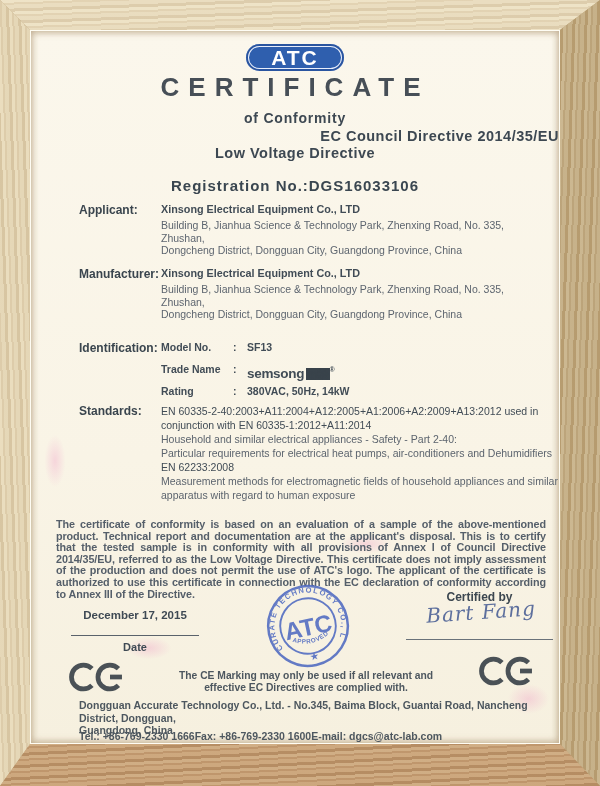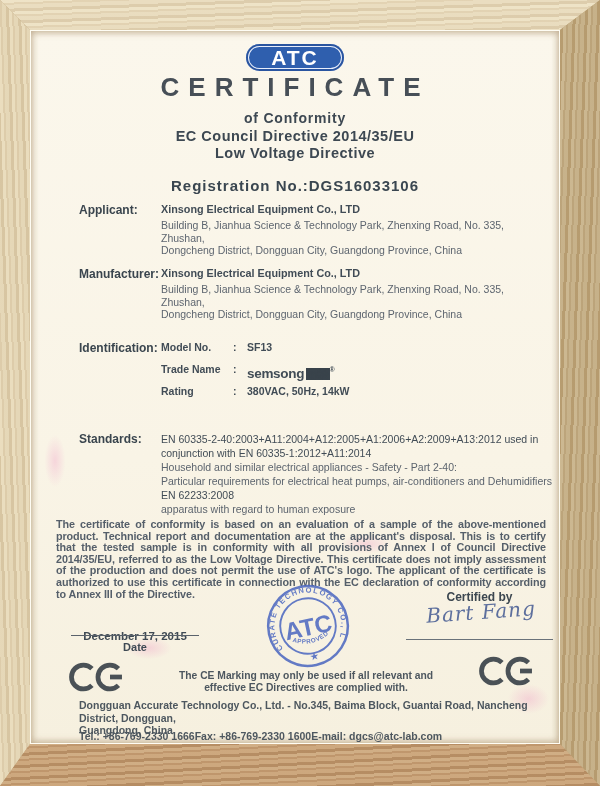--- a/index.html
+++ b/index.html
@@ -33,21 +33,21 @@
     background:radial-gradient(closest-side,rgba(233,104,180,.22),rgba(233,104,180,0) 75%);}
   
   .atc-pill{position:absolute;left:50%;transform:translateX(-50%);top:13px;width:98px;height:27px;
     background:#2f5fae;border-radius:14px;display:flex;align-items:center;justify-content:center;
     color:#fff;font-weight:bold;font-size:21px;letter-spacing:2px;z-index:3;
     box-shadow:inset 0 0 0 2px #2a55a0, inset 0 0 0 3px #e8eefb;}
   .cert-title{position:absolute;top:41px;left:0;width:100%;text-align:center;z-index:2;
     font-size:26px;font-weight:bold;letter-spacing:9px;color:#474f57;}
   .hline{position:absolute;left:0;width:100%;text-align:center;color:#3d4852;font-weight:bold;}
   .sub1{top:79px;font-size:14px;letter-spacing:.8px;}
-  .dir1{top:97px;font-size:14.5px;letter-spacing:.5px;}
+  .dir1{top:97px;font-size:14.5px;letter-spacing:.5px;text-align:right;}
   .dir2{top:114px;font-size:14.5px;letter-spacing:.5px;}
   .reg{top:146px;font-size:15px;letter-spacing:1px;color:#3a4650;}
   
   .row{position:absolute;left:48px;right:12px;display:flex;font-size:10.5px;color:#5c646e;}
   .lbl{width:82px;flex:none;font-weight:bold;color:#3a454e;font-size:12px;}
   .val{flex:1;}
   .val .name{font-weight:bold;color:#414c56;font-size:10.8px;}
   .addr{margin-top:4px;line-height:12.6px;color:#5d656f;}
   .subrow{display:flex;height:22px;}
   .subrow .n{width:72px;flex:none;font-weight:bold;color:#414c56;}
@@ -56,21 +56,21 @@
   .brand{font-size:13.5px;font-weight:bold;letter-spacing:-.3px;color:#3f4a54;line-height:13px;}
   .cjk{background:#39434b;color:#39434b;font-size:11px;padding:0 1px;margin-left:2px;}
   .regmark{font-size:7px;vertical-align:super;color:#3f4a54;}
   .stline{line-height:14px;white-space:nowrap;}
   .stline.b{font-weight:normal;color:#414c56;}
   
   .statement{position:absolute;left:25px;top:488px;width:490px;margin:0;
     font-size:10.8px;font-weight:bold;line-height:11.6px;color:#555f6a;text-align:justify;letter-spacing:-.1px;}
   
   .abs{position:absolute;}
-  .datev{left:40px;top:599px;width:128px;text-align:center;font-weight:bold;font-size:11.5px;color:#3f4a54;}
+  .datev{left:40px;top:578px;width:128px;text-align:center;font-weight:bold;font-size:11.5px;color:#3f4a54;}
   .dateline{left:40px;top:604px;width:128px;border-top:1.5px solid #5a626b;}
   .datel{left:40px;top:610px;width:128px;text-align:center;font-weight:bold;font-size:11px;color:#3f4a54;}
   .certby{left:375px;top:559px;width:147px;text-align:center;font-weight:bold;font-size:12px;color:#3c4750;}
   .sig{left:385px;top:569px;width:130px;text-align:center;
     font-family:"DejaVu Serif",serif;font-style:italic;font-size:20px;color:#5d6f9d;
     transform:rotate(-4deg);letter-spacing:1px;}
   .sigline{left:375px;top:608px;width:147px;border-top:1px solid #6a727a;}
   .stamp{left:233px;top:551px;width:88px;height:88px;opacity:.85;transform:rotate(-12deg);z-index:4;}
   .ce{width:58px;height:30px;}
   .ce-left{left:38px;top:631px;}
@@ -145,28 +145,29 @@
           </div>
         </div>
         <div class="subrow">
           <div class="n">Rating</div>
           <div class="c">:</div>
           <div class="v">380VAC, 50Hz, 14kW</div>
         </div>
       </div>
     </div>
 
-    <div class="row" style="top:373px;margin-top:28px;">
+    <div class="row" style="top:373px;">
       <div class="lbl">Standards:</div>
       <div class="val">
         <div class="stline b">EN 60335-2-40:2003+A11:2004+A12:2005+A1:2006+A2:2009+A13:2012 used in</div>
         <div class="stline b">conjunction with EN 60335-1:2012+A11:2014</div>
         <div class="stline">Household and similar electrical appliances - Safety - Part 2-40:</div>
         <div class="stline">Particular requirements for electrical heat pumps, air-conditioners and Dehumidifiers</div>
         <div class="stline b">EN 62233:2008</div>
+        <div class="stline">Measurement methods for electromagnetic fields of household appliances and similar</div>
         <div class="stline">apparatus with regard to human exposure</div>
       </div>
     </div>
 
     <p class="statement">The certificate of conformity is based on an evaluation of a sample of the above-mentioned product. Technical report and documentation are at the applicant's disposal. This is to certify that the tested sample is in conformity with all provisions of Annex I of Council Directive 2014/35/EU, referred to as the Low Voltage Directive. This certificate does not imply assessment of the production and does not permit the use of ATC's logo. The applicant of the certificate is authorized to use this certificate in connection with the EC declaration of conformity according to Annex III of the Directive.</p>
 
     <div class="abs datev">December 17, 2015</div>
     <div class="abs dateline"></div>
     <div class="abs datel">Date</div>
 

